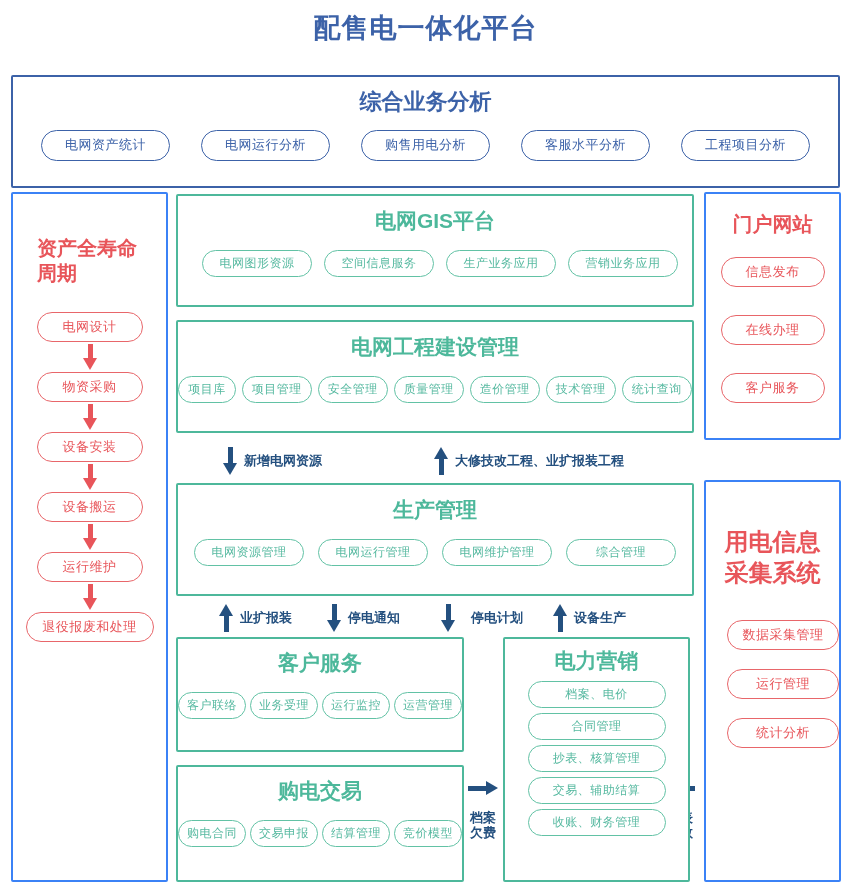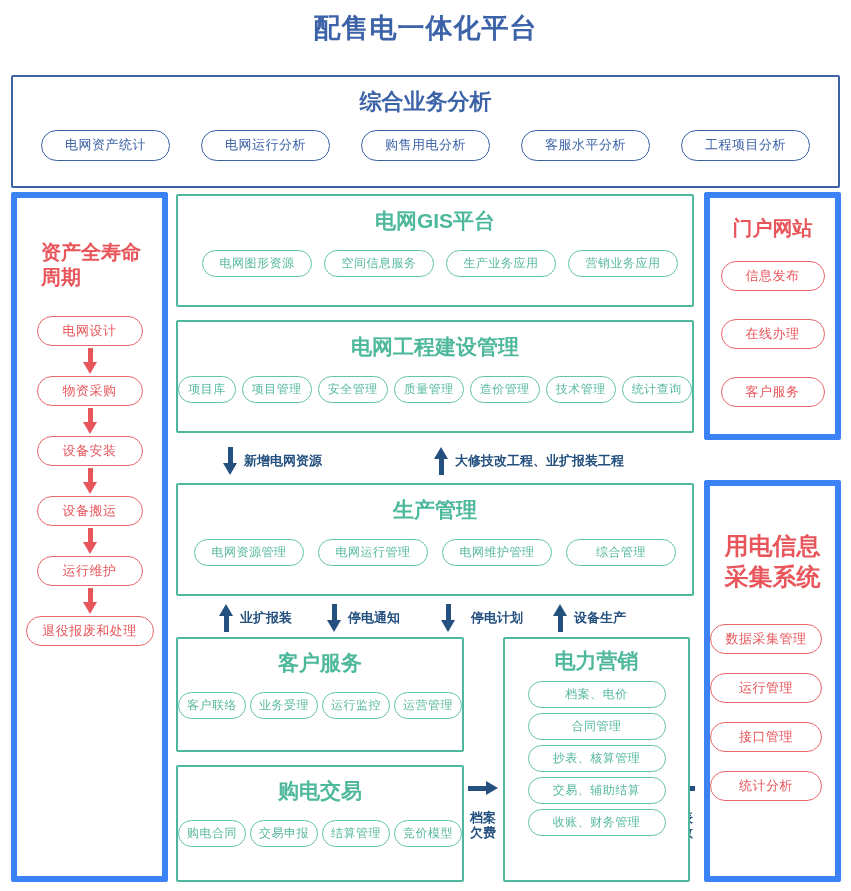--- a/index.html
+++ b/index.html
@@ -17,21 +17,21 @@
     position:absolute;left:0;top:10px;width:851px;
     text-align:center;
     font-size:27px;font-weight:bold;letter-spacing:1px;
     color:#3c62a8;
   }
 
   
   .panel{position:absolute;box-sizing:border-box;border-radius:2px;background:#fff;}
   .panel.blue{border:2px solid #3c62a8;}
   .panel.green{border:2px solid #4db89b;}
-  .panel.red{border:6px solid #3b82f6;}
+  .panel.red{border:2px solid #3b82f6;}
 
   .panel-title{
     text-align:center;font-weight:bold;
     line-height:1.25;
   }
   .blue .panel-title{color:#3c62a8;}
   .green .panel-title{color:#4db89b;}
   .red .panel-title{color:#e8555a;}
 
   
@@ -101,21 +101,21 @@
   #marketing .pill{height:27px;width:138px;font-size:12px;}
 
   
   #portal{left:704px;top:192px;width:137px;height:248px;}
   #portal .panel-title{font-size:20px;margin-top:18px;}
   #portal .p-list{margin-top:20px;display:flex;flex-direction:column;align-items:center;gap:28px;}
   #portal .pill{height:30px;width:104px;font-size:13px;}
 
   #collection{left:704px;top:480px;width:137px;height:402px;}
   #collection .panel-title{font-size:24px;margin-top:44px;line-height:1.3;}
-  #collection .p-list{margin-top:32px;display:flex;flex-direction:column;align-items:flex-start;gap:19px;}
+  #collection .p-list{margin-top:32px;display:flex;flex-direction:column;align-items:flex-end;gap:19px;}
   #collection .pill{height:30px;width:112px;font-size:13px;}
 
   
   .conn{position:absolute;display:flex;align-items:center;gap:7px;}
   .conn .lbl{font-size:13px;font-weight:bold;color:#24507f;white-space:nowrap;}
   .conn .lbl.two-line{line-height:1.15;text-align:center;}
 
   .nav-arrow{position:relative;}
   .nav-arrow.down{width:14px;height:28px;}
   .nav-arrow.down .shaft{position:absolute;left:5px;top:0;width:5px;height:18px;background:#24507f;}
@@ -339,18 +339,17 @@
   </div>
 
   <div class="panel red" id="collection">
     <div class="panel-title">
       <div>用电信息</div>
       <div>采集系统</div>
     </div>
     <div class="p-list">
       <div class="pill red">数据采集管理</div>
       <div class="pill red">运行管理</div>
-      <div class="pill red">接口管理</div>
       <div class="pill red">统计分析</div>
     </div>
   </div>
 
 </div>
 
 </body></html>

